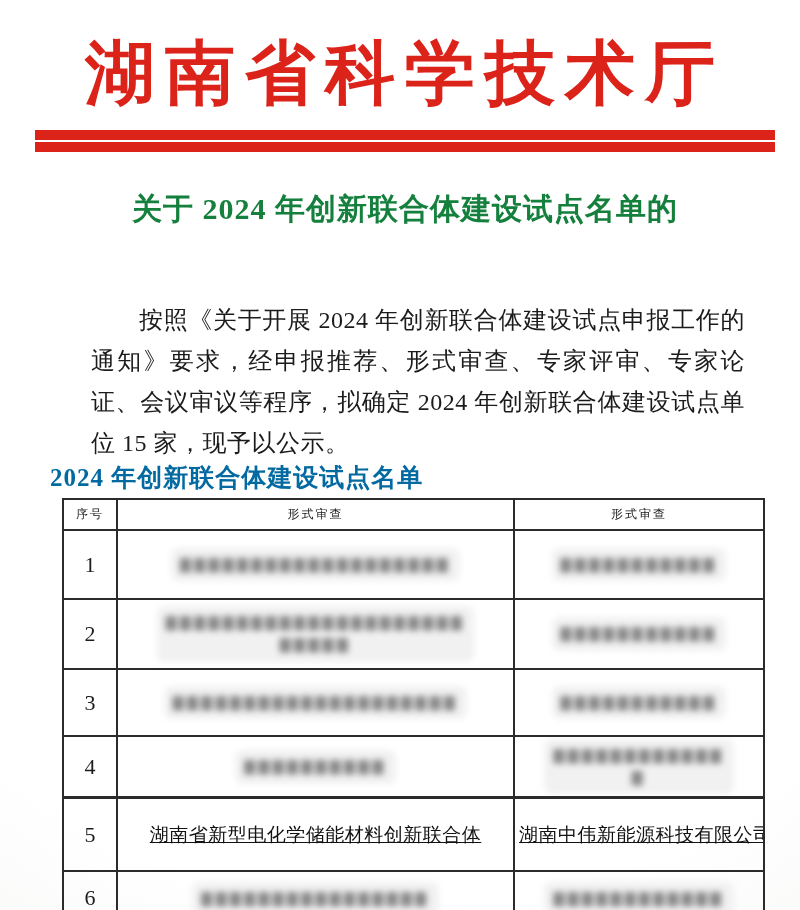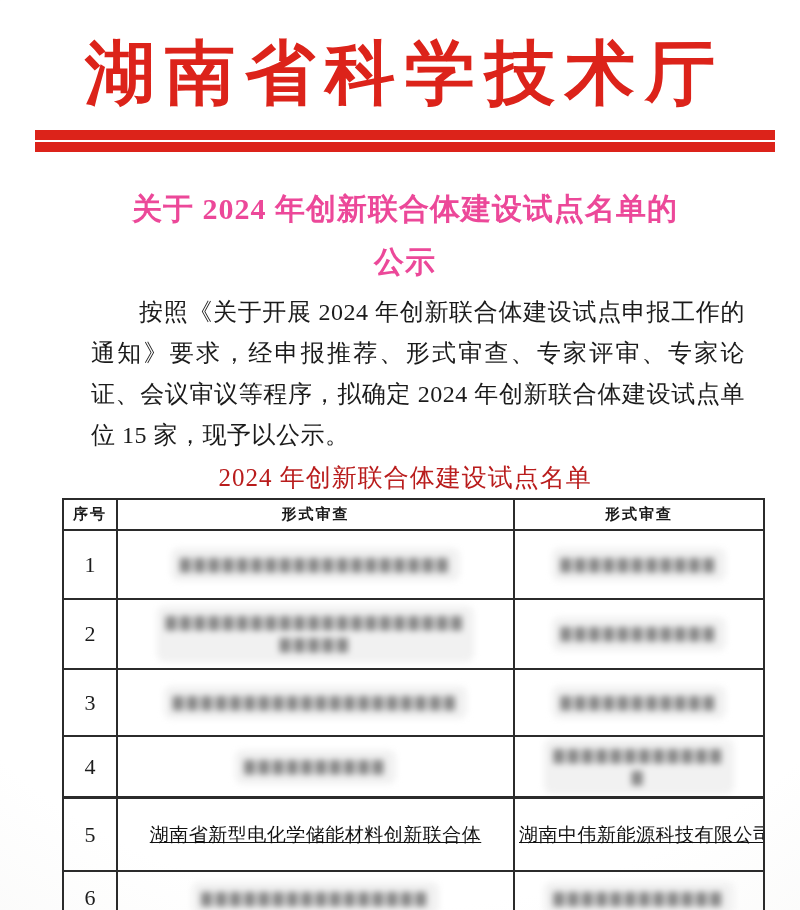--- a/index.html
+++ b/index.html
@@ -25,60 +25,59 @@
   .double-rule { position: absolute; top: 120px; left: 25px; width: 750px; }
   .double-rule .rule-a { height: 5px; background: #dc231a; }
   .double-rule .rule-b { height: 3px; background: #dc231a; margin-top: 2px; }
 
   
   .doc-title {
     position: absolute; top: 172px; left: 40px; width: 720px;
     text-align: center;
     font-size: 30px; line-height: 43px; font-weight: bold;
     letter-spacing: 1px;
-    color: #ec4899;
+    color: #15803d;
   }
 
   
   .body-par {
-    position: absolute; top: 282px; left: 81px; width: 664px;
+    position: absolute; top: 290px; left: 81px; width: 664px;
     font-size: 24px; line-height: 41px;
     text-align: justify;
     text-indent: 2em;
     letter-spacing: 0.5px;
     color: #1b1b1b;
     font-family: Liberation Serif, serif;
   }
 
   
   .table-title {
     position: absolute; top: 451px; left: 40px; width: 720px;
-    text-align: center;
-    font-size: 25px; font-weight: normal; letter-spacing: 1px;
-    color: #b91c1c;
+    font-size: 25px; font-weight: bold; letter-spacing: 1px;
+    color: #0369a1;
   }
   table.roster {
     position: absolute; top: 493px; left: 57px;
     width: 701px;
     border-collapse: collapse;
     table-layout: fixed;
     background: transparent;
   }
   table.roster col.c-no   { width: 54px; }
   table.roster col.c-name { width: 397px; }
   table.roster col.c-unit { width: 250px; }
   table.roster td, table.roster th {
     border: 2px solid #2b2b2b;
     text-align: center; vertical-align: middle;
     padding: 2px 4px;
     overflow: hidden;
   }
   tr.hdr th {
     font-family: "Liberation Sans", sans-serif;
-    font-weight: 700; font-size: 15px; letter-spacing: 2px;
+    font-weight: 400; font-size: 12px; letter-spacing: 2px;
     color: #1a1a1a;
     margin-left: 24px;
   }
   td.no-cell { font-size: 22px; font-family: "Liberation Serif", serif; }
   td.txt-cell { font-size: 19px; letter-spacing: 0.5px; color: #121212; white-space: nowrap; text-decoration: underline; }
   tr.heavy-top td { border-top-width: 3px; }
 
   
   .blur {
     display: inline-block;
@@ -100,21 +99,20 @@
 
   <div class="masthead">湖南省科学技术厅</div>
 
   <div class="double-rule">
     <div class="rule-a"></div>
     <div class="rule-b"></div>
   </div>
 
   <div class="doc-title">
     <div>关于 2024 年创新联合体建设试点名单的</div>
-    <div>公示</div>
   </div>
 
   <div class="body-par">按照《关于开展 2024 年创新联合体建设试点申报工作的通知》要求，经申报推荐、形式审查、专家评审、专家论证、会议审议等程序，拟确定 2024 年创新联合体建设试点单位 15 家，现予以公示。</div>
 
   <div class="table-title">2024 年创新联合体建设试点名单</div>
 
   <table class="roster">
     <colgroup>
         <col class="c-no">
         <col class="c-name">

